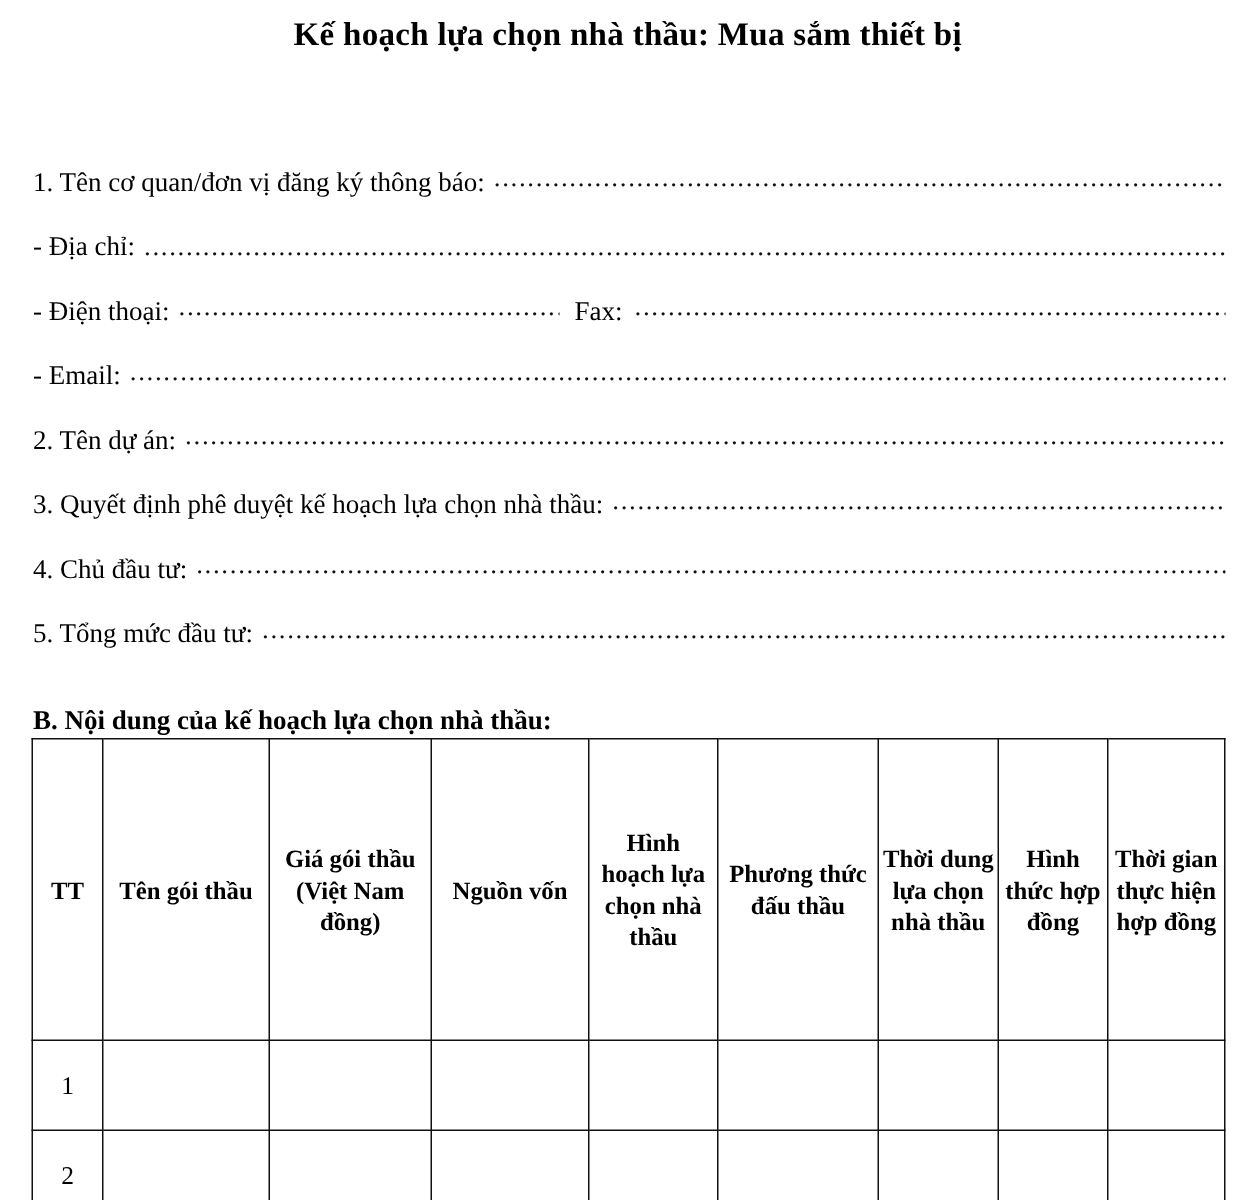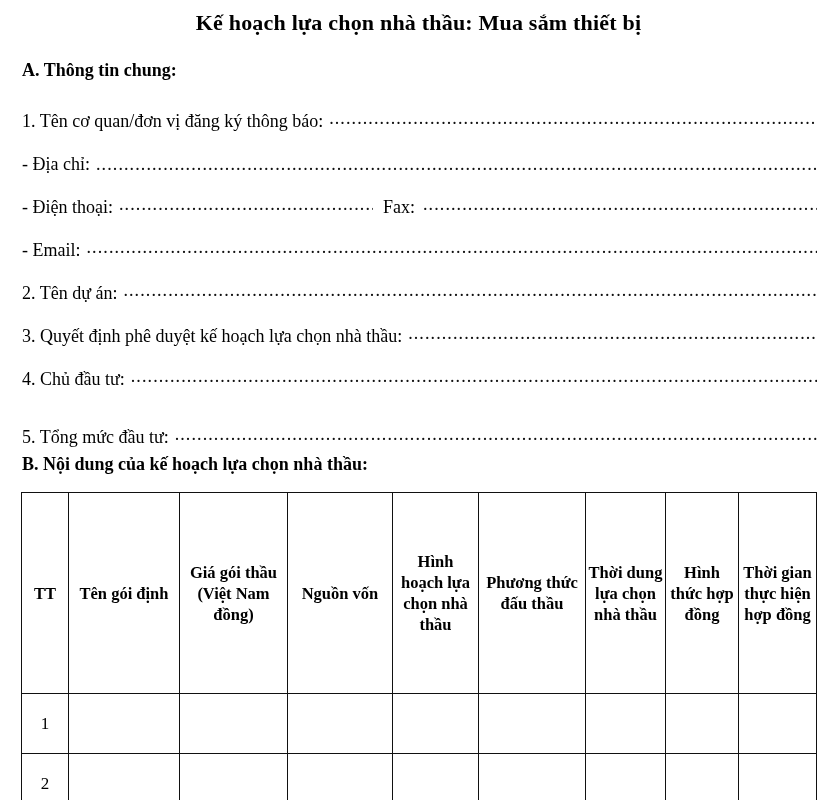--- a/index.html
+++ b/index.html
@@ -40,21 +40,21 @@
   
   .section-heading {
     position: absolute;
     left: 22px;
     font-size: 18px;
     font-weight: bold;
     line-height: 24px;
     white-space: nowrap;
   }
   #heading-a { top: 58px; }
-  #heading-b { top: 452px; }
+  #heading-b { top: 468px; }
 
   
   .form-line {
     position: absolute;
     left: 22px;
     width: 795px;
     height: 26px;
     font-size: 18px;
     line-height: 26px;
     display: flex;
@@ -135,21 +135,20 @@
   .col-contract  { width: 73px; }
   .col-exectime  { width: 78px; }
 </style>
 </head>
 <body>
 
 <div class="page">
 
   <div class="doc-title">Kế hoạch lựa chọn nhà thầu: Mua sắm thiết bị</div>
 
-  <div class="section-heading" id="heading-a">A. Thông tin chung:</div>
 
   <div class="form-line" style="top:108px;justify-content:flex-end;">
     <span class="form-label">1. Tên cơ quan/đơn vị đăng ký thông báo:</span>
     <span class="dots tail"></span>
   </div>
 
   <div class="form-line" style="top:151px;align-items:flex-end;">
     <span class="form-label">- Địa chỉ:</span>
     <span class="dots tail"></span>
   </div>
@@ -174,21 +173,21 @@
   <div class="form-line" style="top:323px;">
     <span class="form-label">3. Quyết định phê duyệt kế hoạch lựa chọn nhà thầu:</span>
     <span class="dots tail"></span>
   </div>
 
   <div class="form-line" style="top:366px;">
     <span class="form-label">4. Chủ đầu tư:</span>
     <span class="dots tail"></span>
   </div>
 
-  <div class="form-line" style="top:424px;">
+  <div class="form-line" style="top:409px;">
     <span class="form-label">5. Tổng mức đầu tư:</span>
     <span class="dots tail"></span>
   </div>
 
   <div class="section-heading" id="heading-b">B. Nội dung của kế hoạch lựa chọn nhà thầu:</div>
 
   <table class="plan-table">
     <colgroup>
       <col class="col-tt">
       <col class="col-name">
@@ -196,21 +195,21 @@
       <col class="col-fund">
       <col class="col-selform">
       <col class="col-bidmethod">
       <col class="col-seltime">
       <col class="col-contract">
       <col class="col-exectime">
     </colgroup>
     <thead>
       <tr>
         <th>TT</th>
-        <th>Tên gói định</th>
+        <th>Tên gói thầu</th>
         <th>Giá gói thầu (Việt Nam đồng)</th>
         <th>Nguồn vốn</th>
         <th>Hình hoạch lựa chọn nhà thầu</th>
         <th>Phương thức đấu thầu</th>
         <th>Thời dung lựa chọn nhà thầu</th>
         <th>Hình thức hợp đồng</th>
         <th>Thời gian thực hiện hợp đồng</th>
       </tr>
     </thead>
     <tbody>

